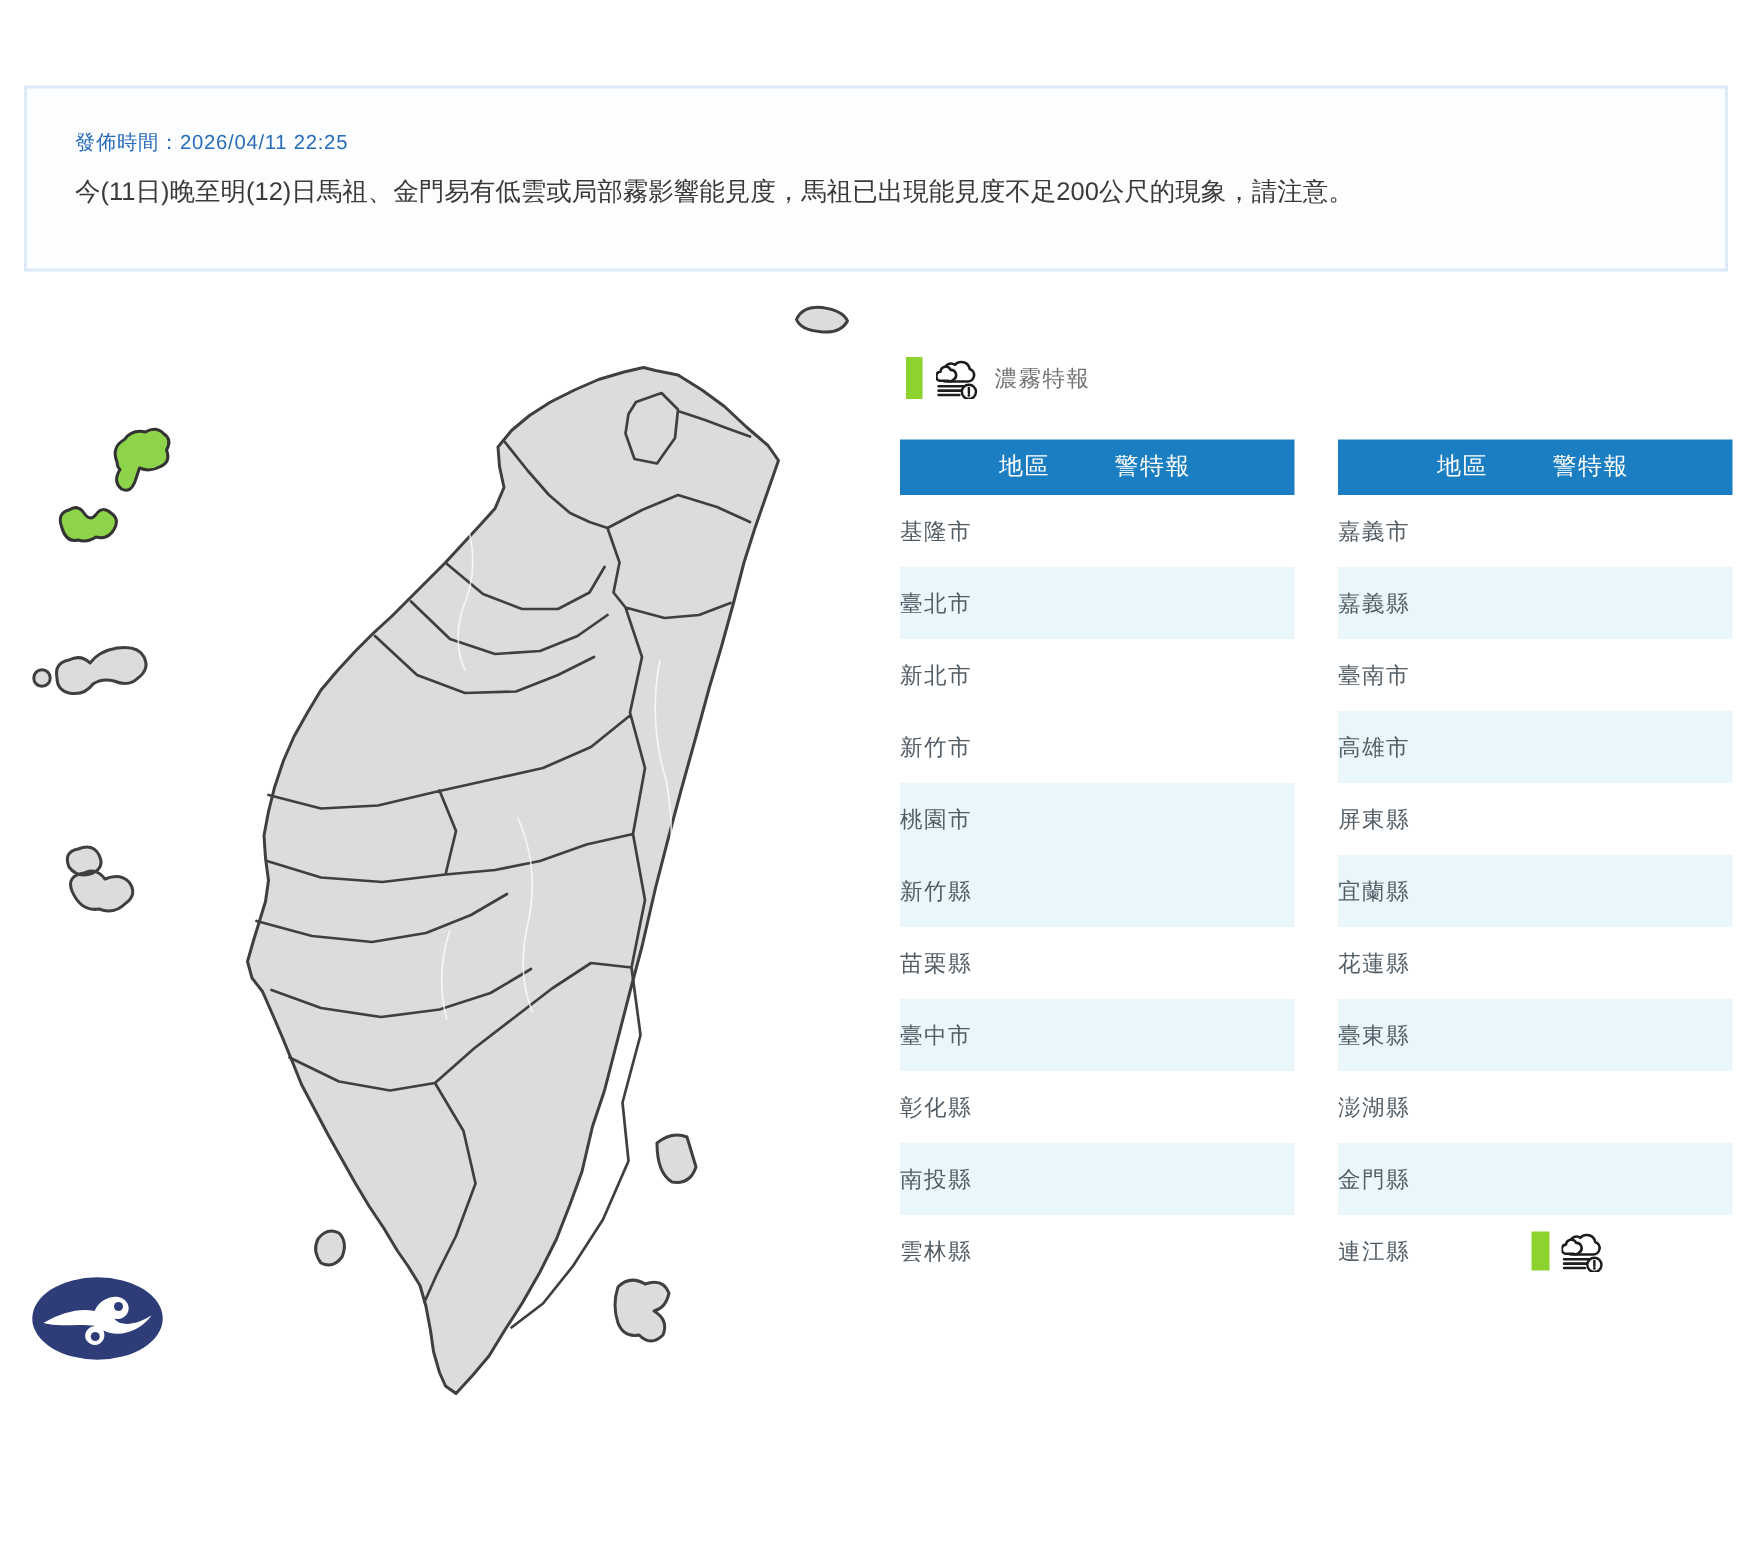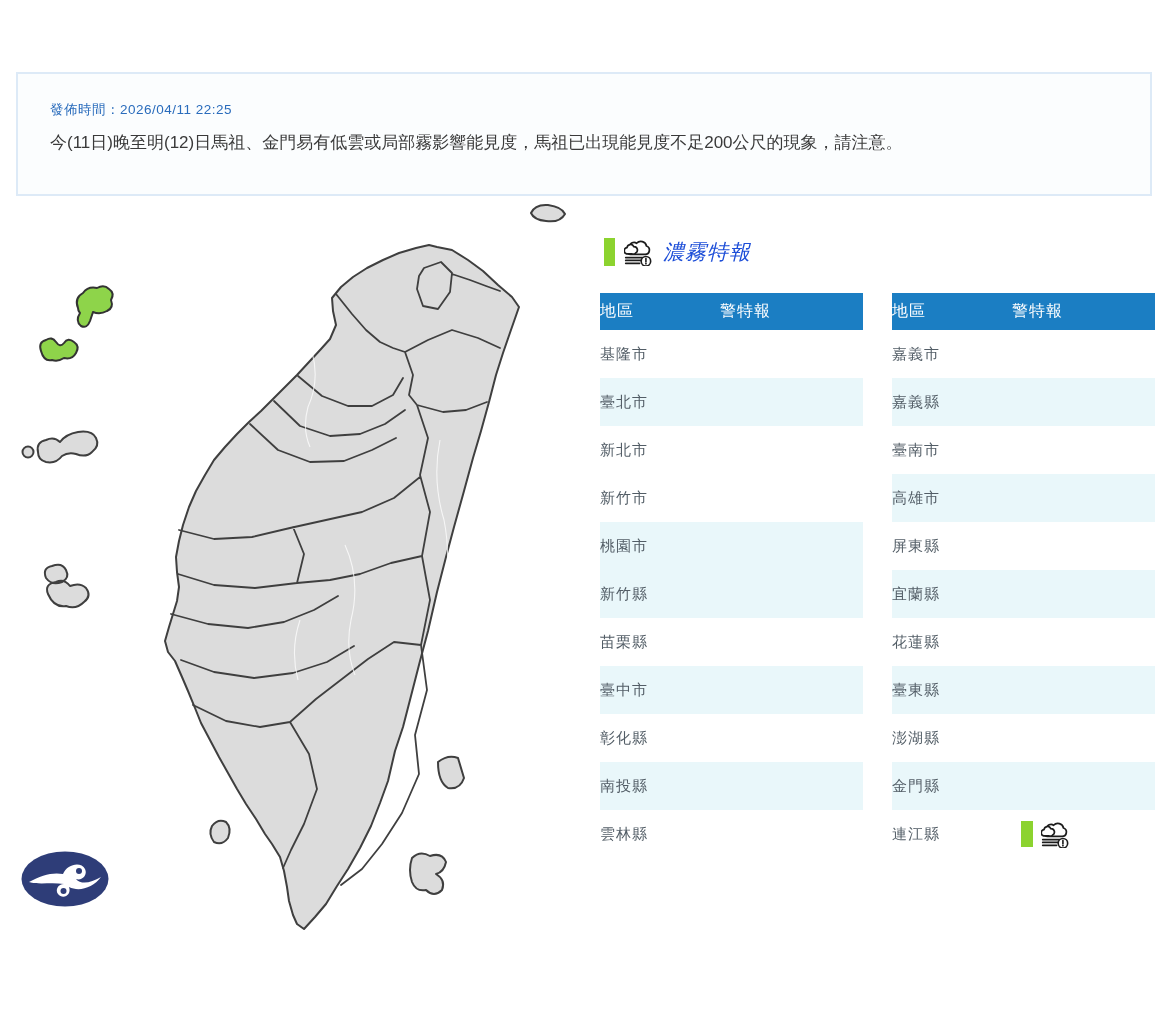--- a/index.html
+++ b/index.html
@@ -4,50 +4,50 @@
 <style>
   html,body{margin:0;padding:0;}
   body{
     width:1170px;height:1031px;position:relative;overflow:hidden;
     background:#ffffff;
     font-family:"Liberation Sans","DejaVu Sans",sans-serif;
     color:#333;
   }
   
   .advisory-box{
-    position:absolute;left:16px;top:72px;width:1136px;height:124px;
+    position:absolute;left:16px;top:57px;width:1136px;height:124px;
     box-sizing:border-box;border:2px solid var(--box-border,#ddeaf7);
     background:#fbfdfe;
     padding-left:36px;
   }
   .issued-time{
     position:absolute;left:32px;top:27px;
     font-size:13.5px;color:var(--issued-blue,#2a6cbc);letter-spacing:.5px;
   }
   .advisory-text{
     position:absolute;left:32px;top:57px;right:30px;
     font-size:17px;line-height:24px;color:#3a3a3a;
   }
   
   .legend{
     position:absolute;left:604px;top:237px;height:30px;
     display:flex;align-items:center;gap:9px;
   }
   .legend-bar{width:11px;height:28px;background:var(--green,#8cd32f);}
-  .legend-label{font-size:21px;color:#1d4ed8;letter-spacing:1px;font-style:italic;}
+  .legend-label{font-size:15px;color:#737373;letter-spacing:1px;}
   .fog-icon svg{width:30px;height:28px;display:block;}
   
   .warn-table{position:absolute;top:293px;width:263px;}
   #table-left{left:600px}
   #table-right{left:892px}
   .thead{
     display:flex;height:37px;align-items:center;
     background:var(--header-blue,#1b7ec3);color:#fff;font-size:16px;letter-spacing:1px;
   }
-  .th-region{width:120px;}
+  .th-region{width:120px;text-align:center;margin-left:23px;}
   .th-warning{flex:1;text-align:left;}
   .trow{display:flex;height:48px;align-items:center;font-size:15px;color:#525d66;letter-spacing:1px;}
   .trow.alt{background:var(--row-alt,#e9f7fa);}
   .cell-region{width:120px;text-align:left;}
   .cell-warning{flex:1;display:flex;align-items:center;gap:8px;padding-left:9px;}
   .warn-bar{width:12px;height:26px;background:var(--green,#8cd32f);flex:0 0 auto;}
   
   .map-svg{position:absolute;left:0;top:190px;}
   .land{fill:var(--land,#dcdcdc);stroke:var(--map-border,#3f3f3f);stroke-width:2;stroke-linejoin:round;}
   .borders{fill:none;stroke:var(--map-border,#3f3f3f);stroke-width:1.8;stroke-linejoin:round;stroke-linecap:round;}

